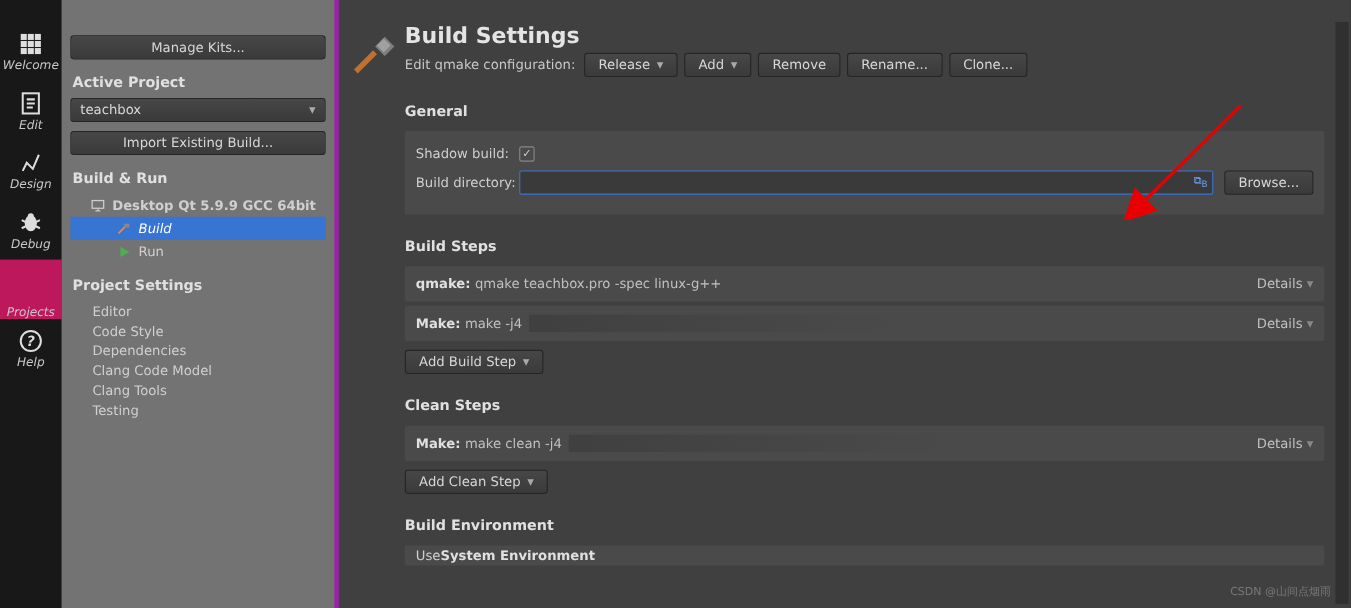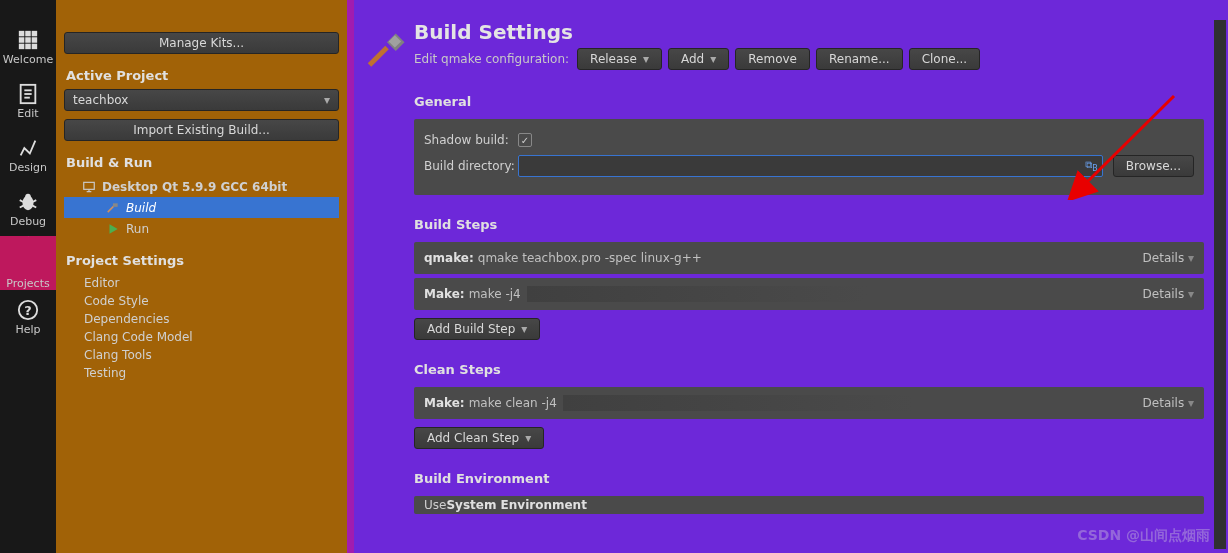--- a/index.html
+++ b/index.html
@@ -1,41 +1,41 @@
 <!DOCTYPE html>
 <html><head>
 <meta charset="utf-8">
 <style>
 * { box-sizing: border-box; margin: 0; padding: 0; font-family: "DejaVu Sans", "Segoe UI", sans-serif; }
 body { background: #2e2e2e; color: #d0d0d0; width: 1228px; height: 553px; overflow: hidden; display: flex; font-size: 12px; }
 
 
-.iconbar { width: 56px; background: #181818; display: flex; flex-direction: column; }
+.iconbar { width: 56px; background: #181818; display: flex; flex-direction: column; font-style: italic; }
 .iconbar-item { width: 56px; height: 54px; display: flex; flex-direction: column; align-items: center; justify-content: center; color: #c8c8c8; cursor: pointer; font-size: 11px; }
 .iconbar-item.selected { background: #be185d; gap: 38px; }
 .iconbar-item svg { width: 22px; height: 22px; margin-bottom: 2px; }
 
 
-.sidebar { width: 298px; background: #a16207; border-right: 7px solid #a21caf; padding: 12px 8px 0 8px; }
+.sidebar { width: 252px; background: #737373; border-right: 4px solid #a21caf; padding: 12px 8px 0 8px; }
 .topbar-gap { height: 20px; }
 .sidebar h3 { font-size: 13px; font-weight: bold; color: #e0e0e0; margin: 14px 0 6px 2px; }
 .btn-wide { width: 100%; height: 22px; background: linear-gradient(#474747, #3a3a3a); border: 1px solid #252525; border-radius: 3px; color: #d8d8d8; font-size: 12px; cursor: pointer; display: flex; align-items: center; justify-content: center; }
 .combo { width: 100%; height: 22px; background: linear-gradient(#474747, #3a3a3a); border: 1px solid #252525; border-radius: 3px; color: #d8d8d8; display: flex; align-items: center; padding: 0 8px; position: relative; cursor: pointer; }
 .combo::after { content: "▾"; position: absolute; right: 8px; color: #aaa; }
 .tree { margin-top: 6px; }
 .tree-item { display: flex; align-items: center; height: 21px; padding-left: 18px; cursor: pointer; }
 .tree-item.kit { padding-left: 18px; font-weight: bold; }
 .tree-item.sub { padding-left: 42px; }
 .tree-item.selected { background: #3874d1; color: #fff; font-style: italic; }
 .tree-item svg { width: 14px; height: 14px; margin-right: 6px; flex-shrink: 0; }
 .proj-settings-list { margin-top: 4px; margin-left: 20px; }
 .proj-settings-list div { height: 18px; line-height: 18px; cursor: pointer; }
 
 
-.main { flex: 1; background: #6d28d9; position: relative; overflow: hidden; }
+.main { flex: 1; background: #404040; position: relative; overflow: hidden; }
 .main-header { display: flex; align-items: flex-start; padding: 20px 0 0 12px; }
 .hammer-lg { width: 42px; height: 42px; margin-right: 6px; margin-top: 10px; }
 .headings h1 { font-size: 20px; font-weight: bold; color: #e4e4e4; margin-bottom: 4px; }
 .config-row { display: flex; align-items: center; gap: 6px; font-size: 12px; }
 .config-row .lbl { color: #c8c8c8; margin-right: 2px; }
 .btn { height: 22px; background: linear-gradient(#474747, #3a3a3a); border: 1px solid #252525; border-radius: 3px; color: #d8d8d8; padding: 0 12px; cursor: pointer; font-size: 12px; display: inline-flex; align-items: center; }
 .btn.drop::after { content: "▾"; margin-left: 6px; color: #aaa; }
 .content { padding: 0 24px 0 60px; }
 .section-h { font-size: 13px; font-weight: bold; color: #e0e0e0; margin: 22px 0 10px 0; }
 
@@ -56,21 +56,21 @@
 .add-step { display: inline-flex; margin-top: 4px; }
 
 .env-panel { background: #4a4a4a; border-radius: 2px; height: 18px; display: flex; align-items: center; padding: 0 10px; }
 .env-panel .b { font-weight: bold; color: #e0e0e0; }
 
 .scrollbar { position: absolute; right: 2px; top: 20px; width: 12px; bottom: 4px; background: #303030; }
 
 
 .arrow { position: absolute; left: 710px; top: 90px; pointer-events: none; }
 
-.watermark { position: absolute; right: 18px; bottom: 8px; color: rgba(220,220,220,0.35); font-size: 14px; pointer-events: none; font-weight: bold; }
+.watermark { position: absolute; right: 18px; bottom: 8px; color: rgba(220,220,220,0.35); font-size: 10px; pointer-events: none; }
 </style>
 </head>
 <body>
 
 <div class="iconbar">
   <div class="topbar-gap"></div>
   <div class="iconbar-item">
     <svg viewBox="0 0 24 24">
         <rect x="2" y="2" width="6" height="6" fill="#ddd"></rect>
         <rect x="9" y="2" width="6" height="6" fill="#ddd"></rect>

